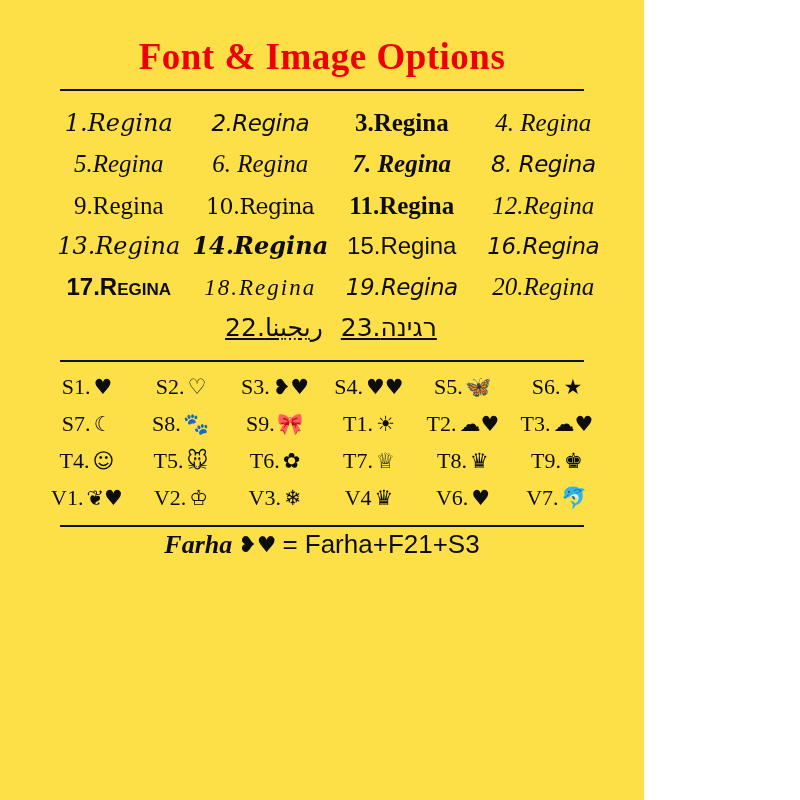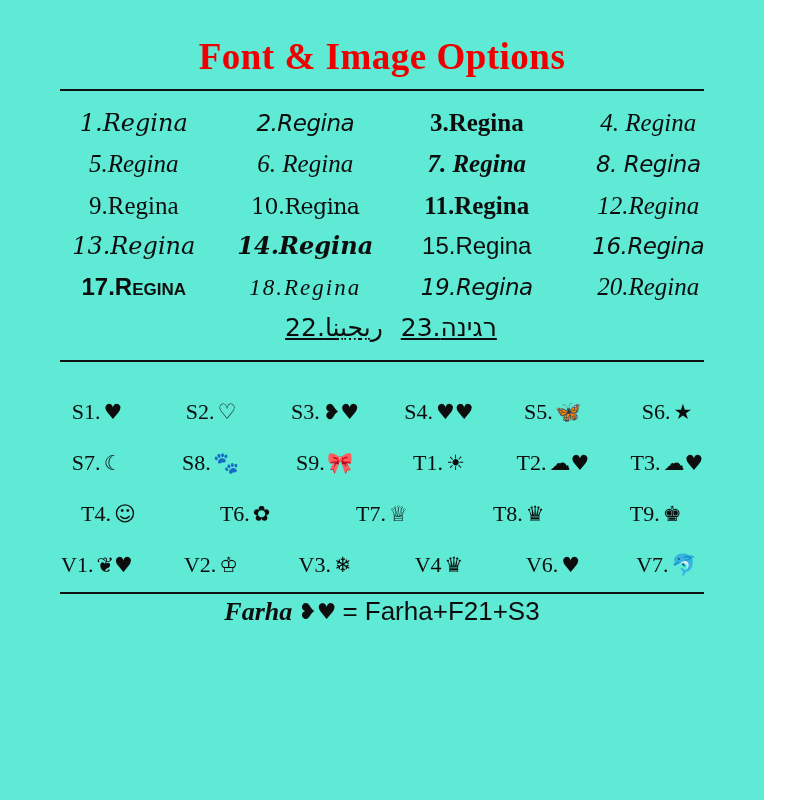--- a/index.html
+++ b/index.html
@@ -2,23 +2,23 @@
 <html><head>
 <meta charset="utf-8">
 <style>
   html, body {
     margin: 0;
     padding: 0;
     background: #ffffff;
   }
   #page {
     position: relative;
-    width: 764px;
+    width: 644px;
     height: 800px;
-    background: #5eead4;
+    background: #fde047;
     font-family: "Liberation Serif", serif;
     overflow: hidden;
   }
 
   
   .title {
     text-align: center;
     color: #ee0000;
     font-family: "Liberation Serif", serif;
     font-weight: bold;
@@ -78,21 +78,20 @@
 
   
   .sym-section {
     padding: 12px 40px 0 40px;
   }
   .sym-row {
     display: flex;
     justify-content: space-between;
     align-items: center;
     margin-bottom: 11px;
-    margin-top: 25px;
   }
   .sym-cell {
     flex: 1 1 0;
     display: flex;
     align-items: center;
     justify-content: center;
     gap: 3px;
     white-space: nowrap;
   }
   .sym-label {
@@ -243,20 +242,24 @@
         <span class="sym-glyph">☁♥</span>
       </div>
     </div>
 
     <div class="sym-row">
       <div class="sym-cell">
         <span class="sym-label">T4.</span>
         <span class="sym-glyph">☺</span>
       </div>
       <div class="sym-cell">
+        <span class="sym-label">T5.</span>
+        <span class="sym-glyph">🐭</span>
+      </div>
+      <div class="sym-cell">
         <span class="sym-label">T6.</span>
         <span class="sym-glyph">✿</span>
       </div>
       <div class="sym-cell">
         <span class="sym-label">T7.</span>
         <span class="sym-glyph">♕</span>
       </div>
       <div class="sym-cell">
         <span class="sym-label">T8.</span>
         <span class="sym-glyph">♛</span>

